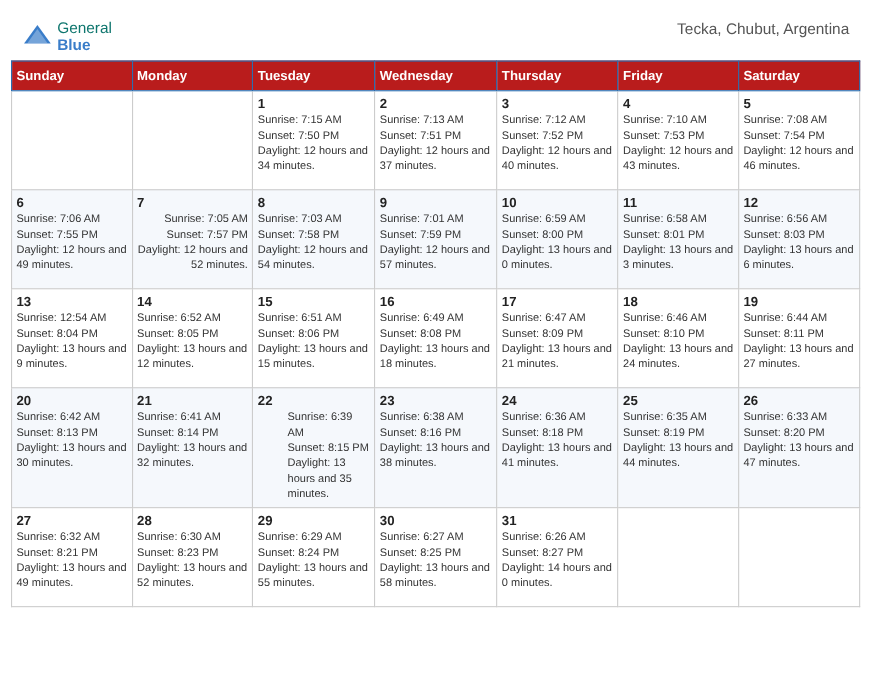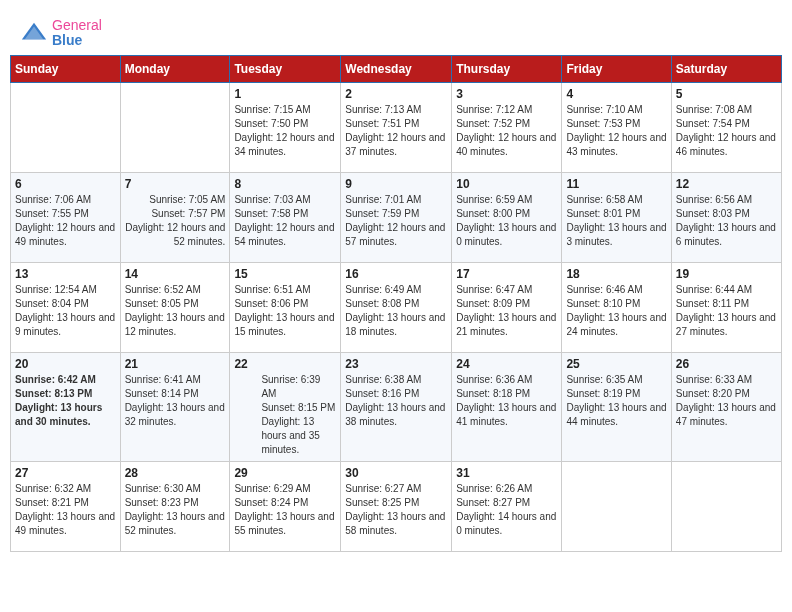--- a/index.html
+++ b/index.html
@@ -22,21 +22,21 @@
       gap: 4px;
     }
     .logo-text {
       display: flex;
       flex-direction: column;
       line-height: 1.1;
     }
     .logo-general {
       font-size: 14px;
       font-weight: normal;
-      color: #ec4899;
+      color: #0f766e;
     }
     .logo-blue {
       font-size: 14px;
       font-weight: bold;
       color: #3a7dc9;
     }
     .logo-icon {
       width: 28px;
       height: 28px;
     }
@@ -102,20 +102,21 @@
     <svg class="logo-icon" viewBox="0 0 30 30">
       <polygon points="15,4 28,22 2,22" fill="#3a7dc9"></polygon>
       <polygon points="15,8 25,22 5,22" fill="#fff" opacity="0.3"></polygon>
     </svg>
     <div class="logo-text">
       <span class="logo-general">General</span>
       <span class="logo-blue">Blue</span>
     </div>
   </div>
   <div class="title-section">
+    <div class="subtitle">Tecka, Chubut, Argentina</div>
   </div>
 </div>
 
 <table class="calendar">
   <thead>
     <tr>
     <th>Sunday</th>
         <th>Monday</th>
         <th>Tuesday</th>
         <th>Wednesday</th>
@@ -243,21 +244,21 @@
         <td>
           <span class="day-num">19</span>
           <div class="day-info" style="white-space: pre-line;">Sunrise: 6:44 AM
 Sunset: 8:11 PM
 Daylight: 13 hours and 27 minutes.</div>
         </td>
       </tr>
       <tr>
         <td>
           <span class="day-num">20</span>
-          <div class="day-info" style="white-space: pre-line; font-weight: bold;">Sunrise: 6:42 AM
+          <div class="day-info" style="white-space: pre-line;">Sunrise: 6:42 AM
 Sunset: 8:13 PM
 Daylight: 13 hours and 30 minutes.</div>
         </td>
         <td>
           <span class="day-num">21</span>
           <div class="day-info" style="white-space: pre-line;">Sunrise: 6:41 AM
 Sunset: 8:14 PM
 Daylight: 13 hours and 32 minutes.</div>
         </td>
         <td>

